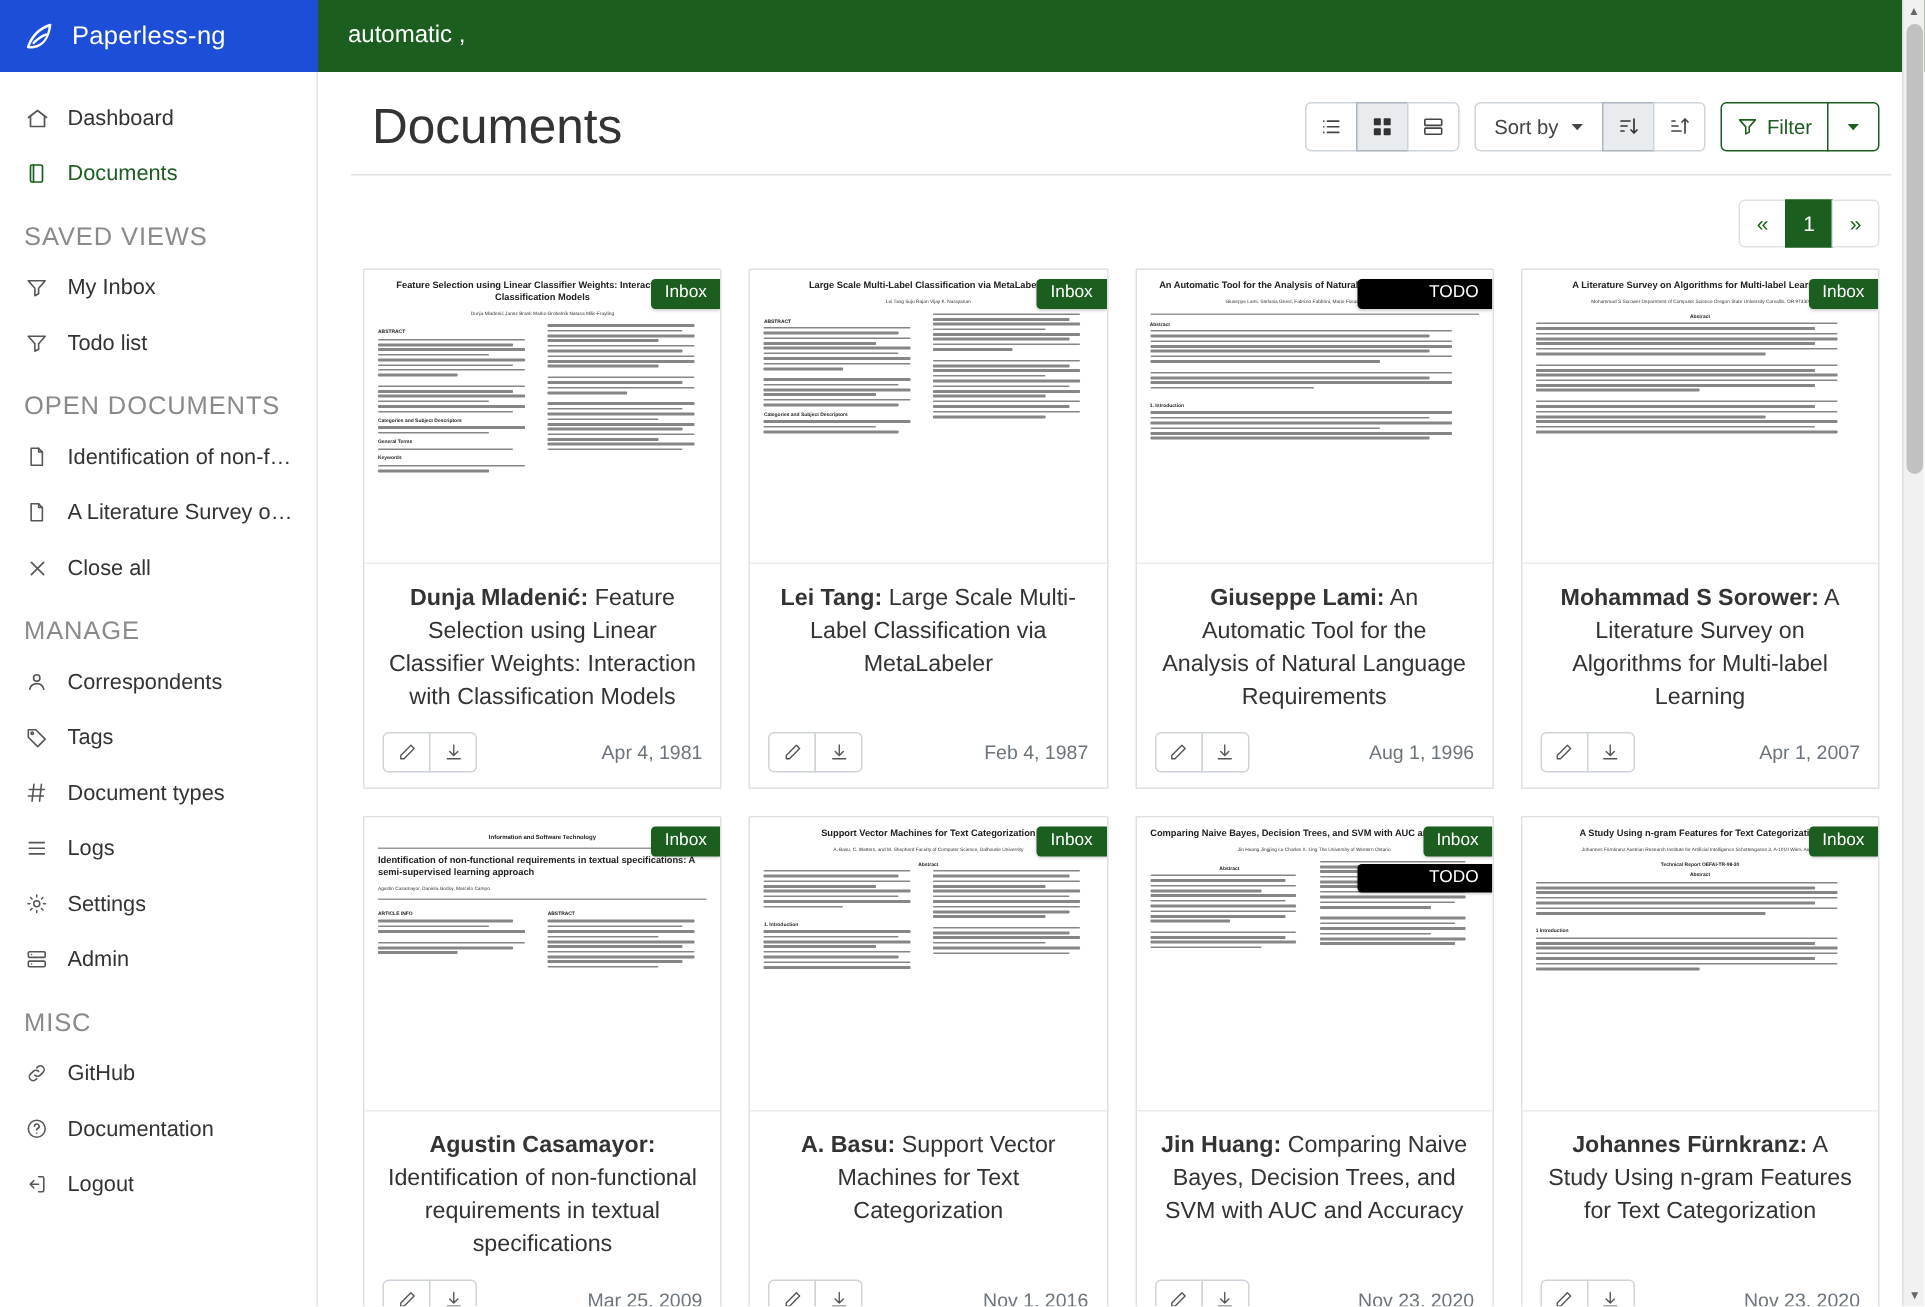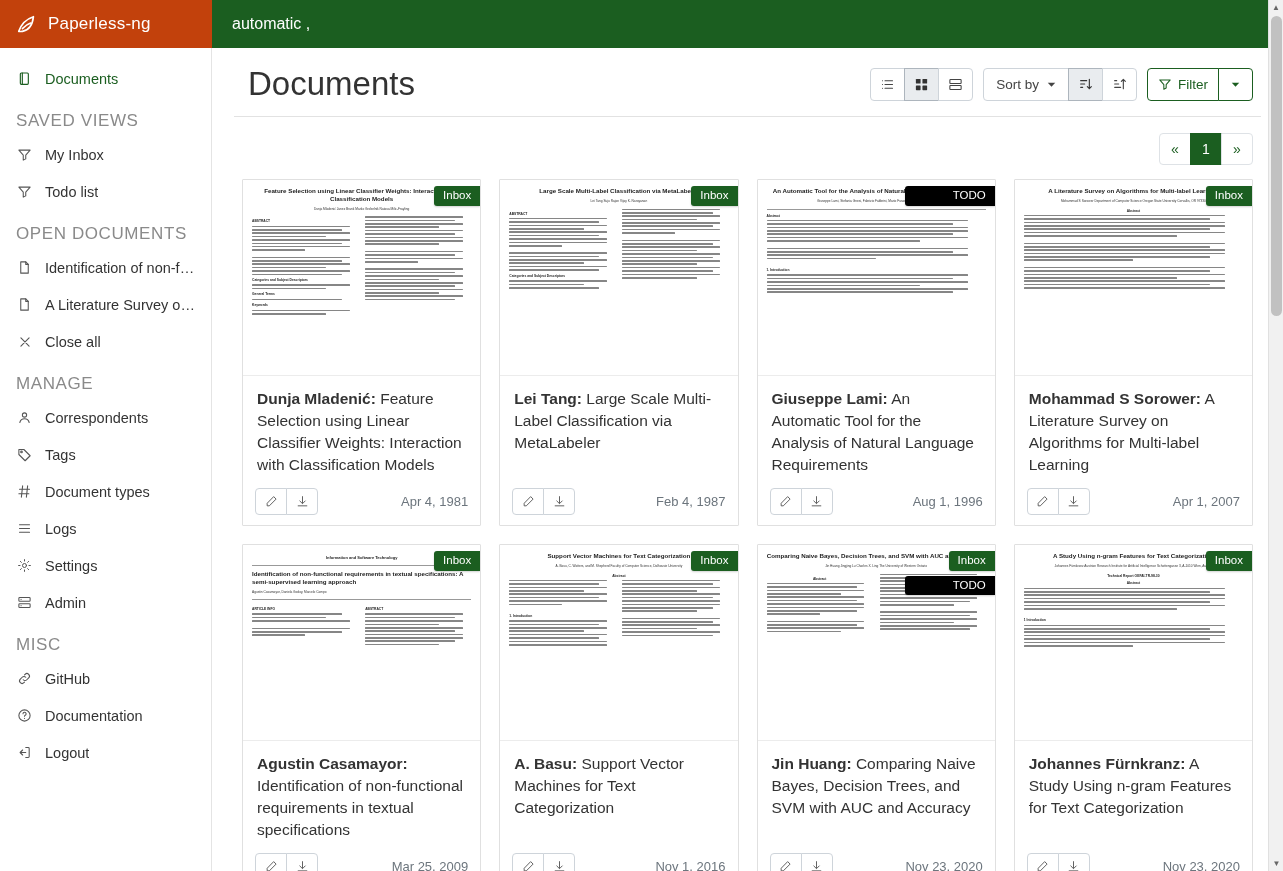--- a/index.html
+++ b/index.html
@@ -22,21 +22,21 @@
   
   .topbar {
     height: 48px;
     display: flex;
     align-items: stretch;
     flex: 0 0 48px;
     background: #17541f;
   }
   .brand {
     width: 212px;
-    background: #c2410c;
+    background: #1d4ed8;
     display: flex;
     align-items: center;
     gap: 10px;
     padding-left: 16px;
     color: #fff;
   }
   .brand .logo { width: 22px; height: 22px; display: block; }
   .brand .brand-text {
     font-size: 17px;
     font-weight: 400;
@@ -284,20 +284,21 @@
   .badge.todo { background: #000000; padding-left: 48px; }
 
   .card-body {
     padding: 12px 14px 4px 14px;
     flex: 1;
   }
   .card-title {
     font-size: 15.5px;
     line-height: 1.42;
     color: #333;
+    text-align: center;
   }
   .card-title b { font-weight: bold; }
   .card-foot {
     display: flex;
     align-items: center;
     justify-content: space-between;
     padding: 8px 12px 10px 12px;
   }
   .foot-btns { display: flex; }
   .fbtn {
@@ -357,20 +358,29 @@
     </div>
     <div class="searchzone">
       <input class="searchbox" value="automatic ," placeholder="Search documents" style="">
     </div>
   </div>
 
   <div class="body">
 
     <div class="sidebar">
 
+      <div class="nav-item">
+        <span class="ico">
+          <svg width="16" height="16" viewBox="0 0 24 24" fill="none" stroke="currentColor" stroke-width="1.7" stroke-linecap="round" stroke-linejoin="round">
+            <path d="M3 11l9-7 9 7"></path>
+              <path d="M5 10v10h14V10"></path>
+          </svg>
+        </span>
+        <span class="label">Dashboard</span>
+      </div>
 
       <div class="nav-item active">
         <span class="ico">
           <svg width="16" height="16" viewBox="0 0 24 24" fill="none" stroke="currentColor" stroke-width="1.7" stroke-linecap="round" stroke-linejoin="round">
             <rect x="5" y="3" width="12" height="17" rx="1.5"></rect>
               <path d="M8 3v17"></path>
           </svg>
         </span>
         <span class="label">Documents</span>
       </div>

